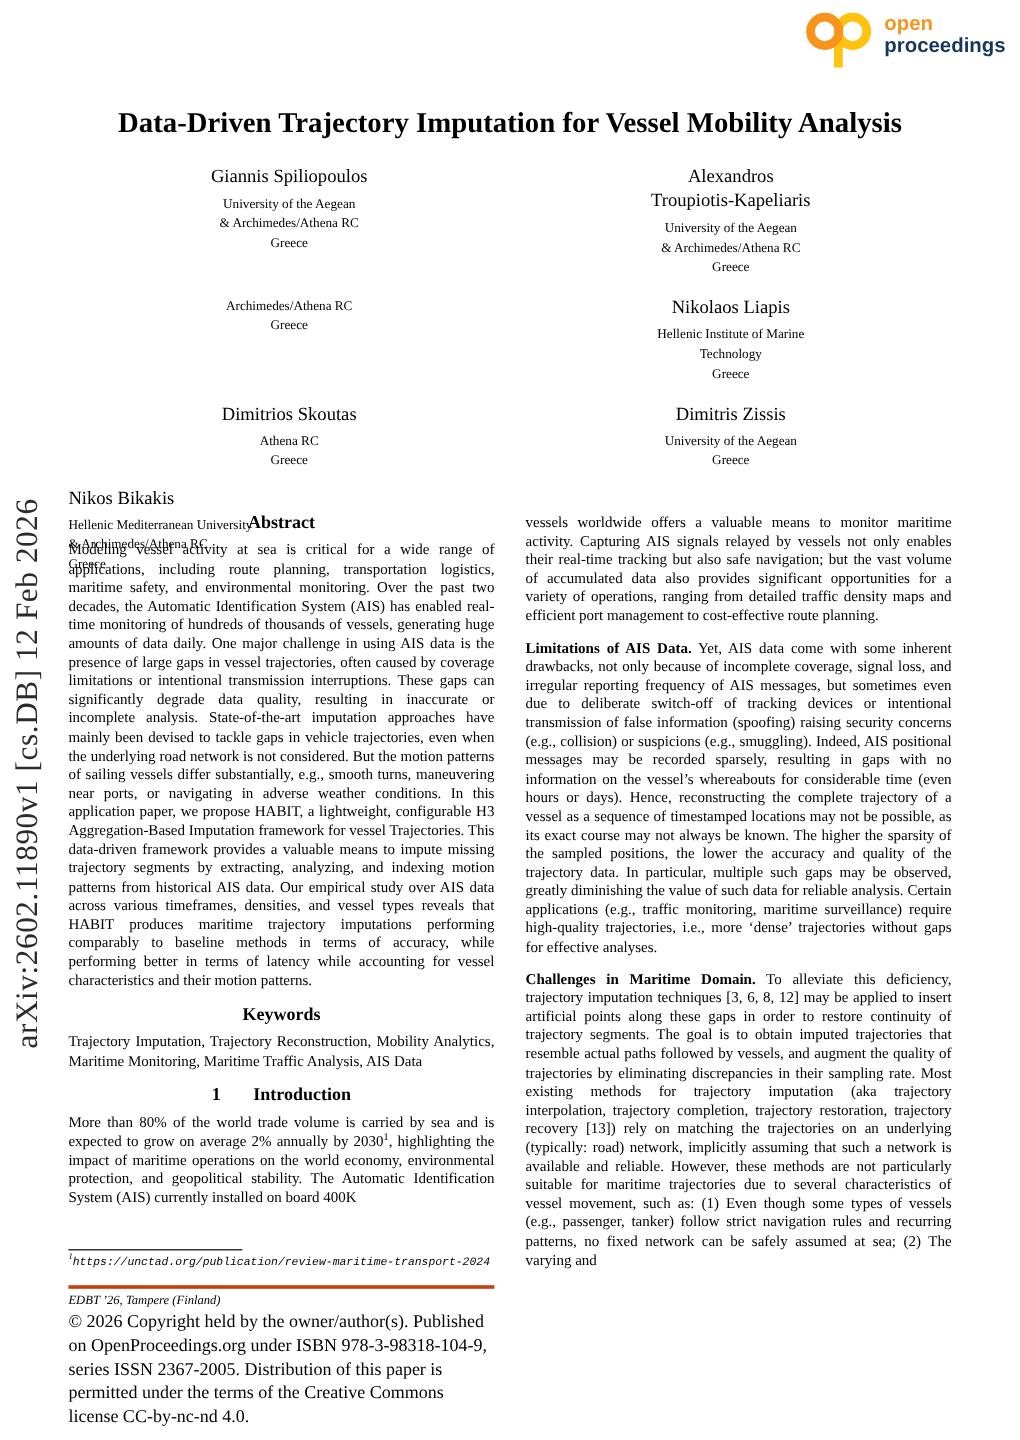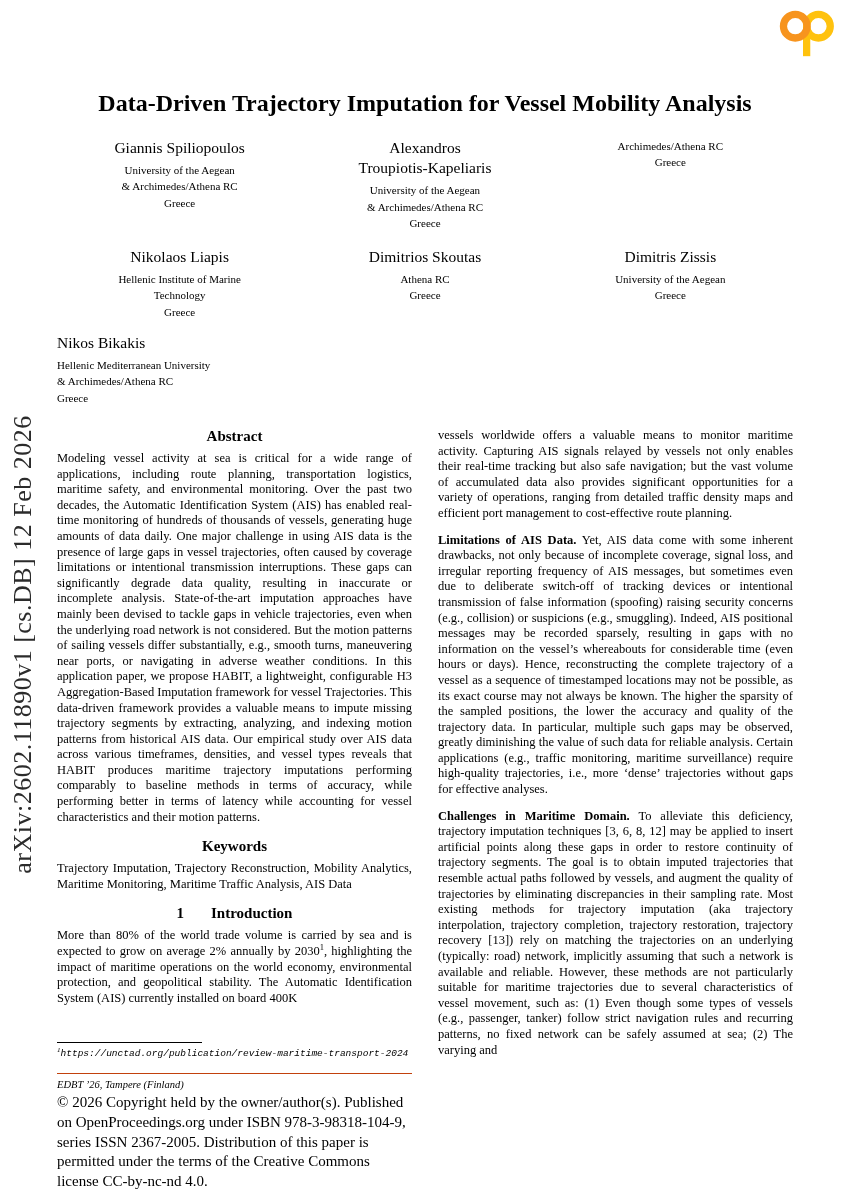--- a/index.html
+++ b/index.html
@@ -28,57 +28,61 @@
   .lt-open { color: #F7941E; font-size: 17px; font-weight: 600; }
   .lt-proc { color: #17365D; font-size: 17px; font-weight: 700; }
 
   .title {
     position: absolute; top: 90px; left: 0; width: 100%;
     text-align: center; font-size: 24px; font-weight: 700;
   }
 
   
   .authors { position: absolute; top: 138px; left: 57px; width: 736px; }
-  .authors-grid { display: grid; grid-template-columns: 1fr 1fr 1fr; row-gap: 16px; text-align: center; }
+  .authors-grid { display: grid; grid-template-columns: 1fr 1fr; row-gap: 16px; text-align: center; }
   .author-name { font-size: 15.5px; margin-bottom: 4px; white-space: pre-line; line-height: 1.3; }
   .author-aff  { font-size: 11px; line-height: 1.48; white-space: pre-line; }
   .author-center { margin-top: 13px; }
 
   
   .columns { position: absolute; top: 428px; left: 57px; width: 736px; bottom: 8px; display: flex; gap: 26px; }
   .col { width: 355px; display: flex; flex-direction: column; align-items: center; }
   .sec { font-size: 15px; font-weight: 700; margin-bottom: 6px; }
   .sec-top { margin-top: 13px; }
   .sec-title { margin-left: 27px; }
   .body-text { font-size: 12.5px; line-height: 15.6px; text-align: justify; }
   .para { margin-top: 11px; }
   .runin { font-weight: 700; }
   sup { font-size: 68%; vertical-align: super; line-height: 0; }
 
   .bottom-group { margin-top: auto; }
   .footnote-rule { width: 145px; border-top: 1px solid #000; margin-bottom: 4px; }
   .footnote { font-size: 10.5px; margin-bottom: 14px; font-style: italic; }
   .footnote-url { font-family: "Liberation Mono", monospace; font-size: 9.5px; }
-  .copyright-block { border-top: 1px solid #c2410c; padding-top: 5px; }
+  .copyright-block { border-top: 3px solid #c2410c; padding-top: 5px; }
   .venue { font-size: 10.5px; font-style: italic; margin-bottom: 3px; }
   .copyright { font-size: 15px; line-height: 1.32; text-align: left; }
 </style>
 </head>
 <body>
 
 <div class="page">
 
   <div class="arxiv-strip">arXiv:2602.11890v1  [cs.DB]  12 Feb 2026</div>
 
   <div class="logo">
     <svg class="logo-mark" width="60" height="54" viewBox="0 0 66 59" aria-hidden="true">
       <line x1="31.5" y1="22" x2="31.5" y2="55" stroke="#FFC20E" stroke-width="8"></line>
       <circle cx="44.5" cy="22" r="13" fill="none" stroke="#FFC20E" stroke-width="8"></circle>
       <circle cx="19" cy="22" r="13" fill="none" stroke="#F7941E" stroke-width="8"></circle>
     </svg>
+    <div class="logo-text">
+      <span class="lt-open">open</span>
+      <span class="lt-proc">proceedings</span>
+    </div>
   </div>
 
   <h1 class="title">Data-Driven Trajectory Imputation for Vessel Mobility Analysis</h1>
 
   <div class="authors">
     <div class="authors-grid">
       <div class="author">
         <div class="author-name">Giannis Spiliopoulos</div>
         <div class="author-aff">University of the Aegean
 &amp; Archimedes/Athena RC

